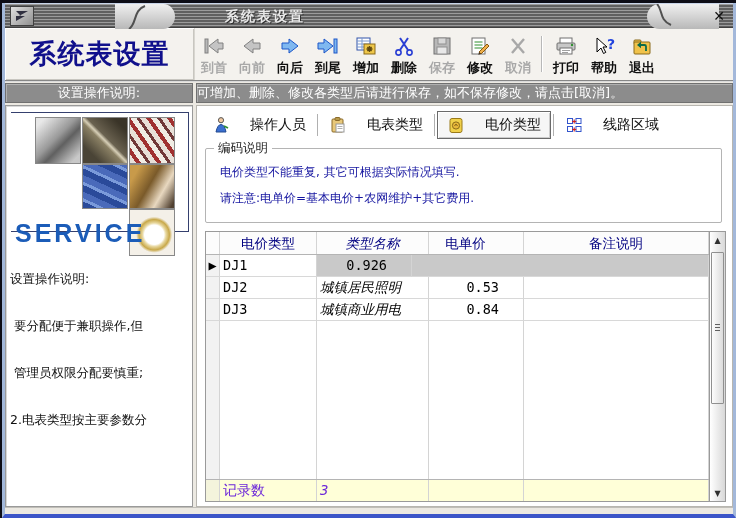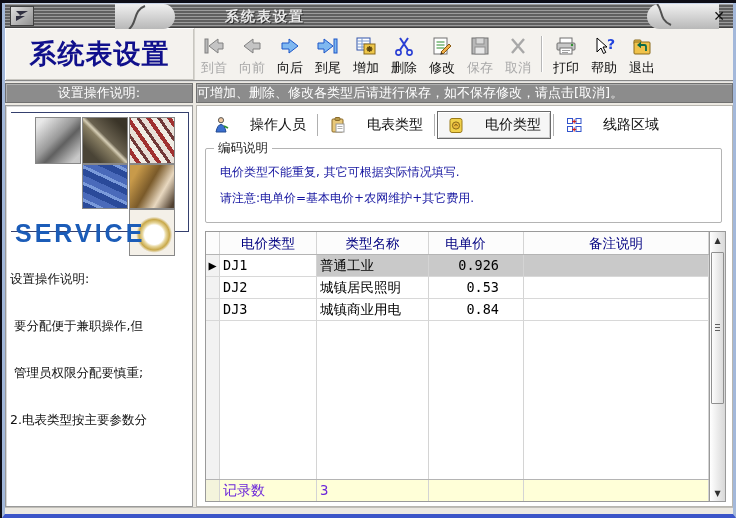--- a/index.html
+++ b/index.html
@@ -29,21 +29,21 @@
 
   
   .toolbar { height:54px; flex:0 0 54px; background:#f4f2ee; display:flex; align-items:stretch;
     border-bottom:2px groove #dadada; }
   .app-title { width:190px; flex:0 0 190px; display:flex; align-items:center; justify-content:center;
     border-right:1px solid #d8d6d0; box-shadow:inset 1px 1px 0 #ffffff, inset -1px -1px 0 #c8c6c0;
     font-size:27px; font-weight:bold; color:#10108c; letter-spacing:1px; }
   .tbtn { width:38px; display:flex; flex-direction:column; align-items:center;
     justify-content:center; padding-top:3px; cursor:default; }
   .tbtn .ticon { height:24px; display:flex; align-items:center; justify-content:center; }
-  .tbtn .tlabel { font-size:13px; color:#101010; margin-top:1px; white-space:nowrap; }
+  .tbtn .tlabel { font-size:13px; color:#101010; margin-top:1px; white-space:nowrap;font-weight:bold; }
   .tbtn.disabled .tlabel { color:#a8a8a8; }
   .tsep { width:2px; margin:8px 4px; border-left:1px solid #b8b8b8; border-right:1px solid #ffffff; }
 
   
   .headrow { height:20px; flex:0 0 20px; display:flex; gap:3px; margin-top:1px; }
   .headbar { background:#8c8c8c; color:#ffffff; font-size:13px; display:flex; align-items:center;
     border:1px solid #707070; box-shadow:inset 1px 1px 0 #b0b0b0; }
   .headbar.left { width:188px; flex:0 0 188px; justify-content:center; }
   .headbar.right { flex:1; }
 
@@ -80,21 +80,21 @@
   
   .gridwrap { flex:1; display:flex; margin:2px 2px 2px 4px; min-height:0; }
   .grid { flex:1; display:flex; flex-direction:column; border:1px solid #9a9a9a;
     border-right:none; background:#fff; min-width:0;
     font-family:"DejaVu Sans Mono","Liberation Mono",monospace; }
   .grow { display:flex; flex:0 0 21px; }
   .grow > div { border-right:1px solid #d4d4d4; overflow:hidden; white-space:nowrap; }
   .c0 { width:14px; flex:0 0 14px; background:#f2f2f2; text-align:center; font-size:9px;
     line-height:21px; color:#101010; }
   .c1 { width:97px; flex:0 0 97px; padding:0 3px; }
-  .c2 { width:112px; flex:0 0 112px; padding:0 3px; }
+  .c2 { width:112px; flex:0 0 112px; padding:0 3px;font-style:italic; }
   .c3 { width:95px; flex:0 0 95px; padding:0 24px 0 3px; text-align:right; }
   .c4 { flex:1; padding:0 3px; }
   .ghead { flex:0 0 22px; border-bottom:1px solid #b4b4b4; }
   .ghead > div { color:#000080; font-size:13.5px; text-align:center; line-height:22px;
     background:#fcfcfc; font-family:"DejaVu Sans","Liberation Sans",sans-serif; }
   .gdata > div { font-size:13.5px; line-height:21px; border-bottom:1px solid #d8d8d8; color:#000; }
   .grow.selected .c2, .grow.selected .c3, .grow.selected .c4 { background:#c9c9c9; }
   .gfill { flex:1; }
   .gfoot { flex:0 0 22px; border-top:1px solid #b4b4b4; background:#ffffd8; }
   .gfoot > div { font-size:14px; line-height:21px; background:#ffffd8; color:#6d28d9; }
@@ -190,40 +190,40 @@
     <div class="tbtn">
       <span class="ticon">
         <svg width="24" height="20" viewBox="0 0 24 20">
           <path d="M8 2 L16 14 M16 2 L8 14" stroke="#2a3fd4" stroke-width="2"></path>
           <circle cx="6.5" cy="16.5" r="2.6" fill="none" stroke="#2a3fd4" stroke-width="1.6"></circle>
           <circle cx="17.5" cy="16.5" r="2.6" fill="none" stroke="#2a3fd4" stroke-width="1.6"></circle>
         </svg>
       </span>
       <span class="tlabel">删除</span>
     </div>
+    <div class="tbtn disabled">
+      <span class="ticon">
+        <svg width="24" height="20" viewBox="0 0 24 20">
+          <rect x="4" y="2" width="16" height="16" fill="#b8b8b8" stroke="#707070"></rect>
+          <rect x="8" y="2" width="8" height="6" fill="#d8d8d8" stroke="#909090"></rect>
+          <rect x="7" y="11" width="10" height="7" fill="#e8e8e8" stroke="#909090"></rect>
+        </svg>
+      </span>
+      <span class="tlabel">保存</span>
+    </div>
     <div class="tbtn">
       <span class="ticon">
         <svg width="24" height="20" viewBox="0 0 24 20">
           <rect x="4" y="2" width="13" height="16" fill="#ffffff" stroke="#707070"></rect>
           <path d="M6.5 6 H14.5 M6.5 9 H14.5 M6.5 12 H14.5" stroke="#2f8f2f" stroke-width="1.2"></path>
           <path d="M11 16 L19 8 L21 10 L13 18 Z" fill="#f0b04a" stroke="#8a5a10"></path>
           <path d="M11 16 L10.3 18.7 L13 18 Z" fill="#403020"></path>
         </svg>
       </span>
       <span class="tlabel">修改</span>
-    </div>
-    <div class="tbtn disabled">
-      <span class="ticon">
-        <svg width="24" height="20" viewBox="0 0 24 20">
-          <rect x="4" y="2" width="16" height="16" fill="#b8b8b8" stroke="#707070"></rect>
-          <rect x="8" y="2" width="8" height="6" fill="#d8d8d8" stroke="#909090"></rect>
-          <rect x="7" y="11" width="10" height="7" fill="#e8e8e8" stroke="#909090"></rect>
-        </svg>
-      </span>
-      <span class="tlabel">保存</span>
     </div>
     <div class="tbtn disabled">
       <span class="ticon">
         <svg width="24" height="20" viewBox="0 0 24 20">
             <path d="M6 3 L18 17 M18 3 L6 17" stroke="#a8a8a8" stroke-width="2.4"></path>
           </svg>
       </span>
       <span class="tlabel">取消</span>
     </div>
 
@@ -350,21 +350,20 @@
             <div class="c0"></div>
             <div class="c1">电价类型</div>
             <div class="c2">类型名称</div>
             <div class="c3" style="text-align:center">电单价</div>
             <div class="c4" style="text-align:center">备注说明</div>
           </div>
 
           <div class="grow gdata selected">
             <div class="c0">▶</div>
             <div class="c1">DJ1</div>
-            <div class="c2">普通工业</div>
             <div class="c3">0.926</div>
             <div class="c4"></div>
           </div>
           <div class="grow gdata">
             <div class="c0"></div>
             <div class="c1">DJ2</div>
             <div class="c2">城镇居民照明</div>
             <div class="c3">0.53</div>
             <div class="c4"></div>
           </div>

